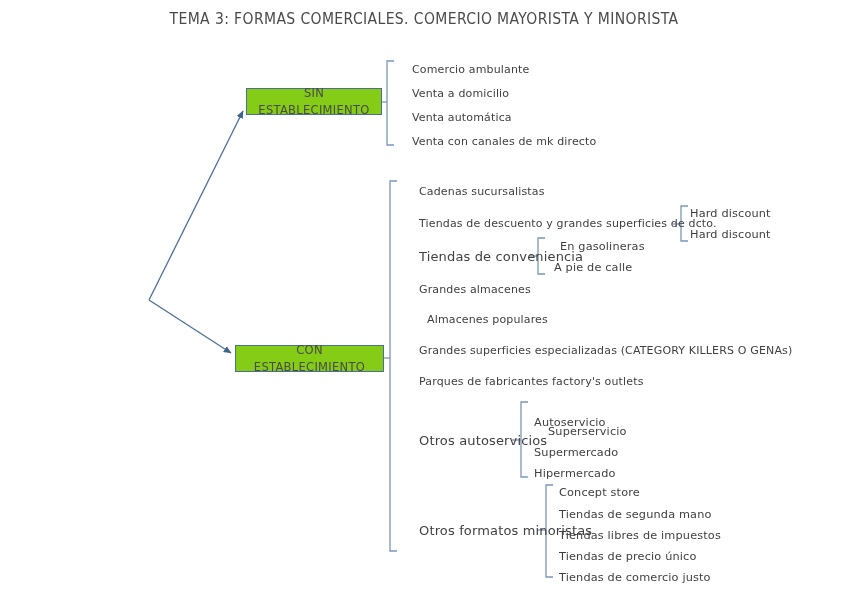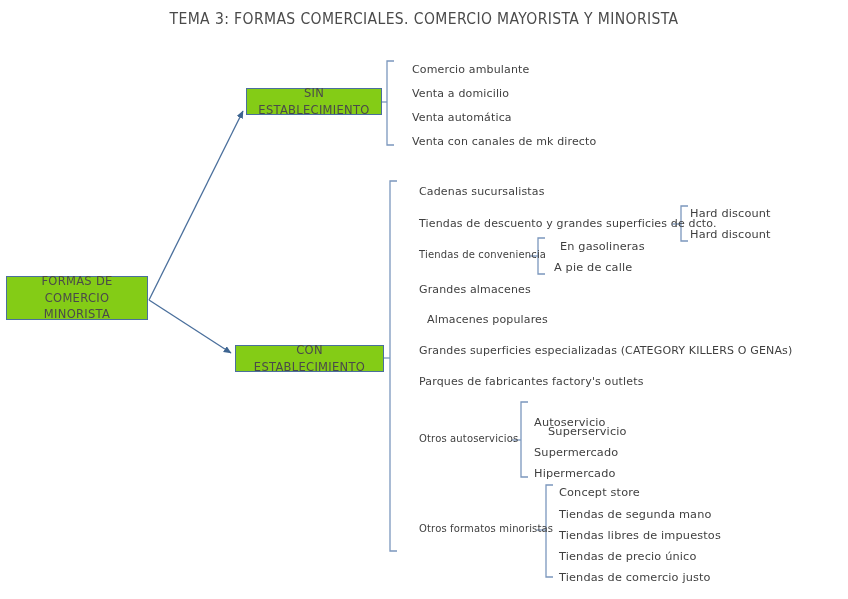--- a/index.html
+++ b/index.html
@@ -81,21 +81,21 @@
     color: #3f3f3f;
     white-space: nowrap;
     letter-spacing: 0.15px;
     line-height: 1;
   }
   .leaf.small {
     font-size: 11.3px;
   }
   .grp-label {
     position: absolute;
-    font-size: 10px;
+    font-size: 13px;
     color: #3f3f3f;
     white-space: nowrap;
     letter-spacing: 0.15px;
     line-height: 1;
   }
 </style>
 </head>
 <body>
 
 <div id="canvas">
@@ -125,21 +125,20 @@
     <line x1="529" y1="256" x2="538" y2="256" stroke="#7b97bd" stroke-width="1.3"></line>
     <path d="M545,238 L538,238 L538,274 L545,274" fill="none" stroke="#7b97bd" stroke-width="1.3"></path>
 
     <line x1="512" y1="440" x2="521" y2="440" stroke="#7b97bd" stroke-width="1.3"></line>
     <path d="M528,402 L521,402 L521,477 L528,477" fill="none" stroke="#7b97bd" stroke-width="1.3"></path>
 
     <line x1="537" y1="530" x2="546" y2="530" stroke="#7b97bd" stroke-width="1.3"></line>
     <path d="M553,485 L546,485 L546,577 L553,577" fill="none" stroke="#7b97bd" stroke-width="1.3"></path>
   </svg>
 
-  <div class="node-box" id="root-box">FORMAS DE COMERCIO MINORISTA</div>
 
   <div class="node-box" id="box-sin">SIN ESTABLECIMIENTO</div>
 
   <div class="leaf" style="left:412px; top:64px;">Comercio ambulante</div>
   <div class="leaf" style="left:412px; top:88px;">Venta a domicilio</div>
   <div class="leaf" style="left:412px; top:112px;">Venta automática</div>
   <div class="leaf" style="left:412px; top:136px;">Venta con canales de mk directo</div>
 
   <div class="node-box" id="box-con">CON ESTABLECIMIENTO</div>
 

